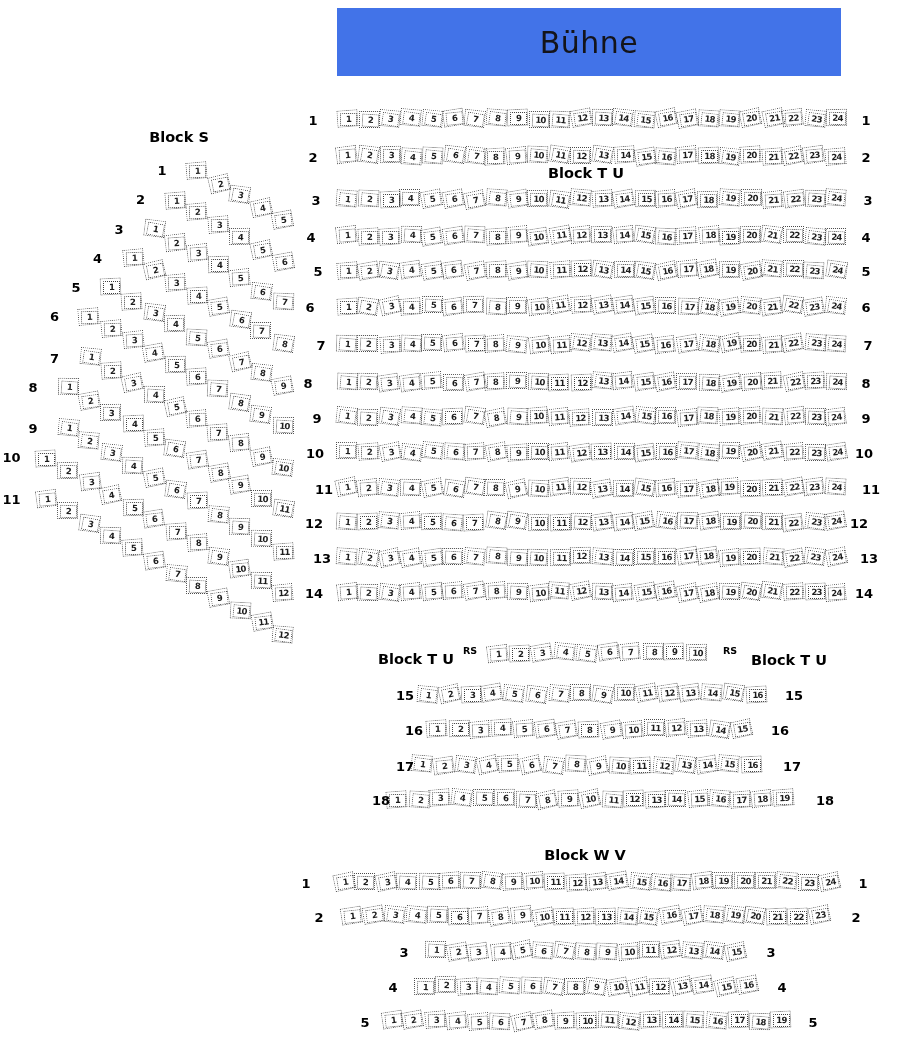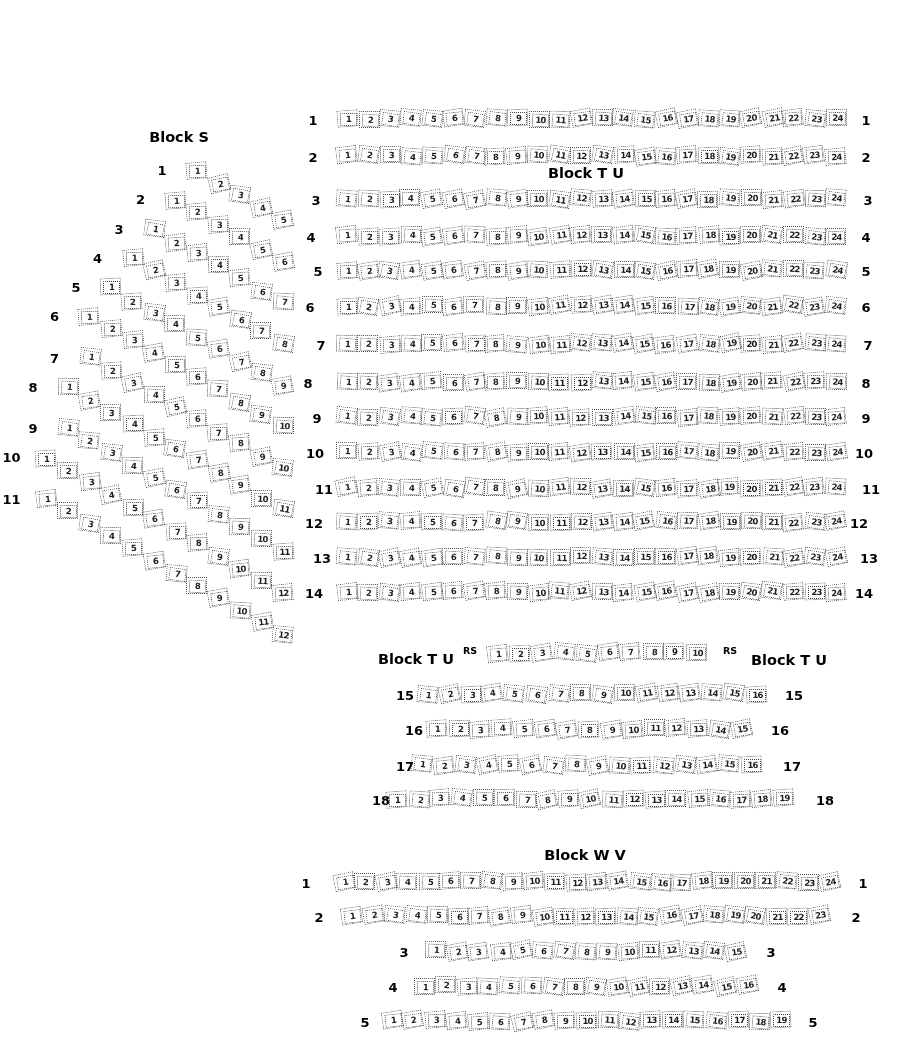--- a/index.html
+++ b/index.html
@@ -48,20 +48,23 @@
   .rowlabel{
     position:absolute;transform:translate(-50%,-50%);
     font-size:13px;font-weight:bold;color:#000;white-space:nowrap;
   }
 </style>
 </head>
 <body>
 
 <div class="canvas" id="seatmap">
 
+  <div class="stage" id="stage" style="background: rgb(66, 115, 232);">
+    <span class="stage-label" style="color: rgb(20, 20, 26);">Bühne</span>
+  </div>
 
   <div class="block-title title-s">Block S</div>
 
   <div class="block-title title-tu">Block T U</div>
 
   <div class="block-title title-tu-ll">Block T U</div>
   <div class="rs-label rs-left">RS</div>
   <div class="rs-label rs-right">RS</div>
   <div class="block-title title-tu-lr">Block T U</div>
 

